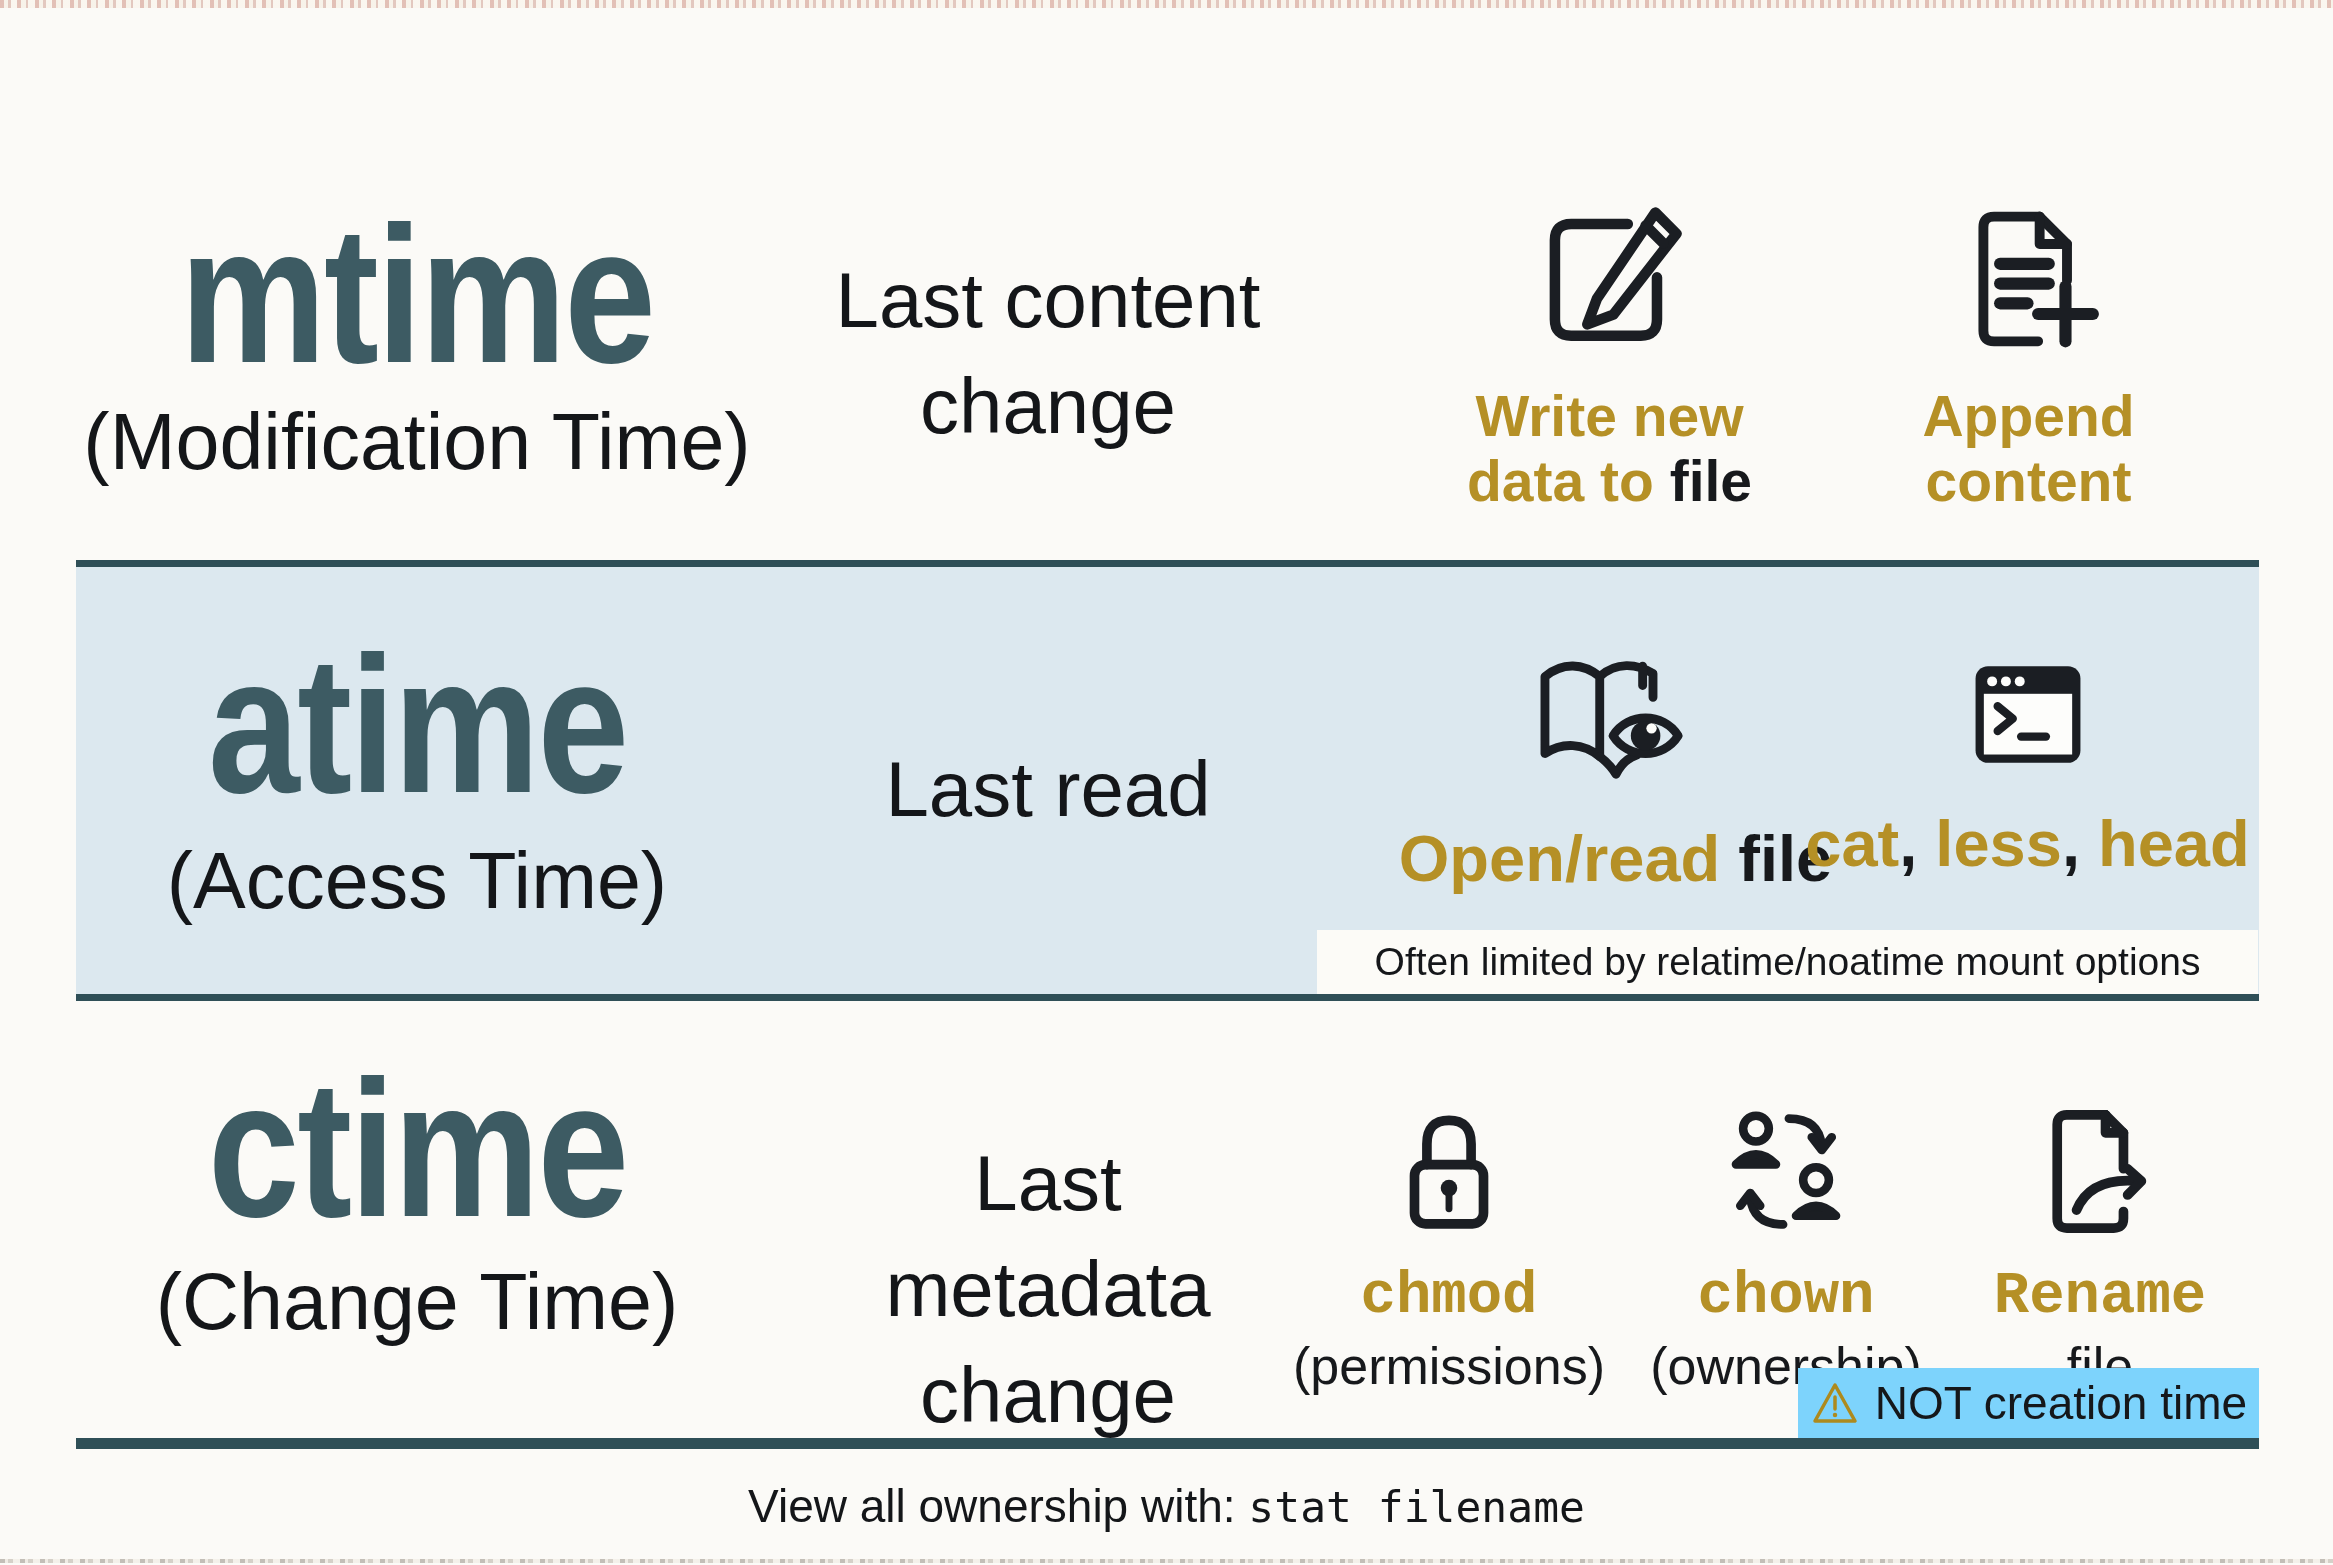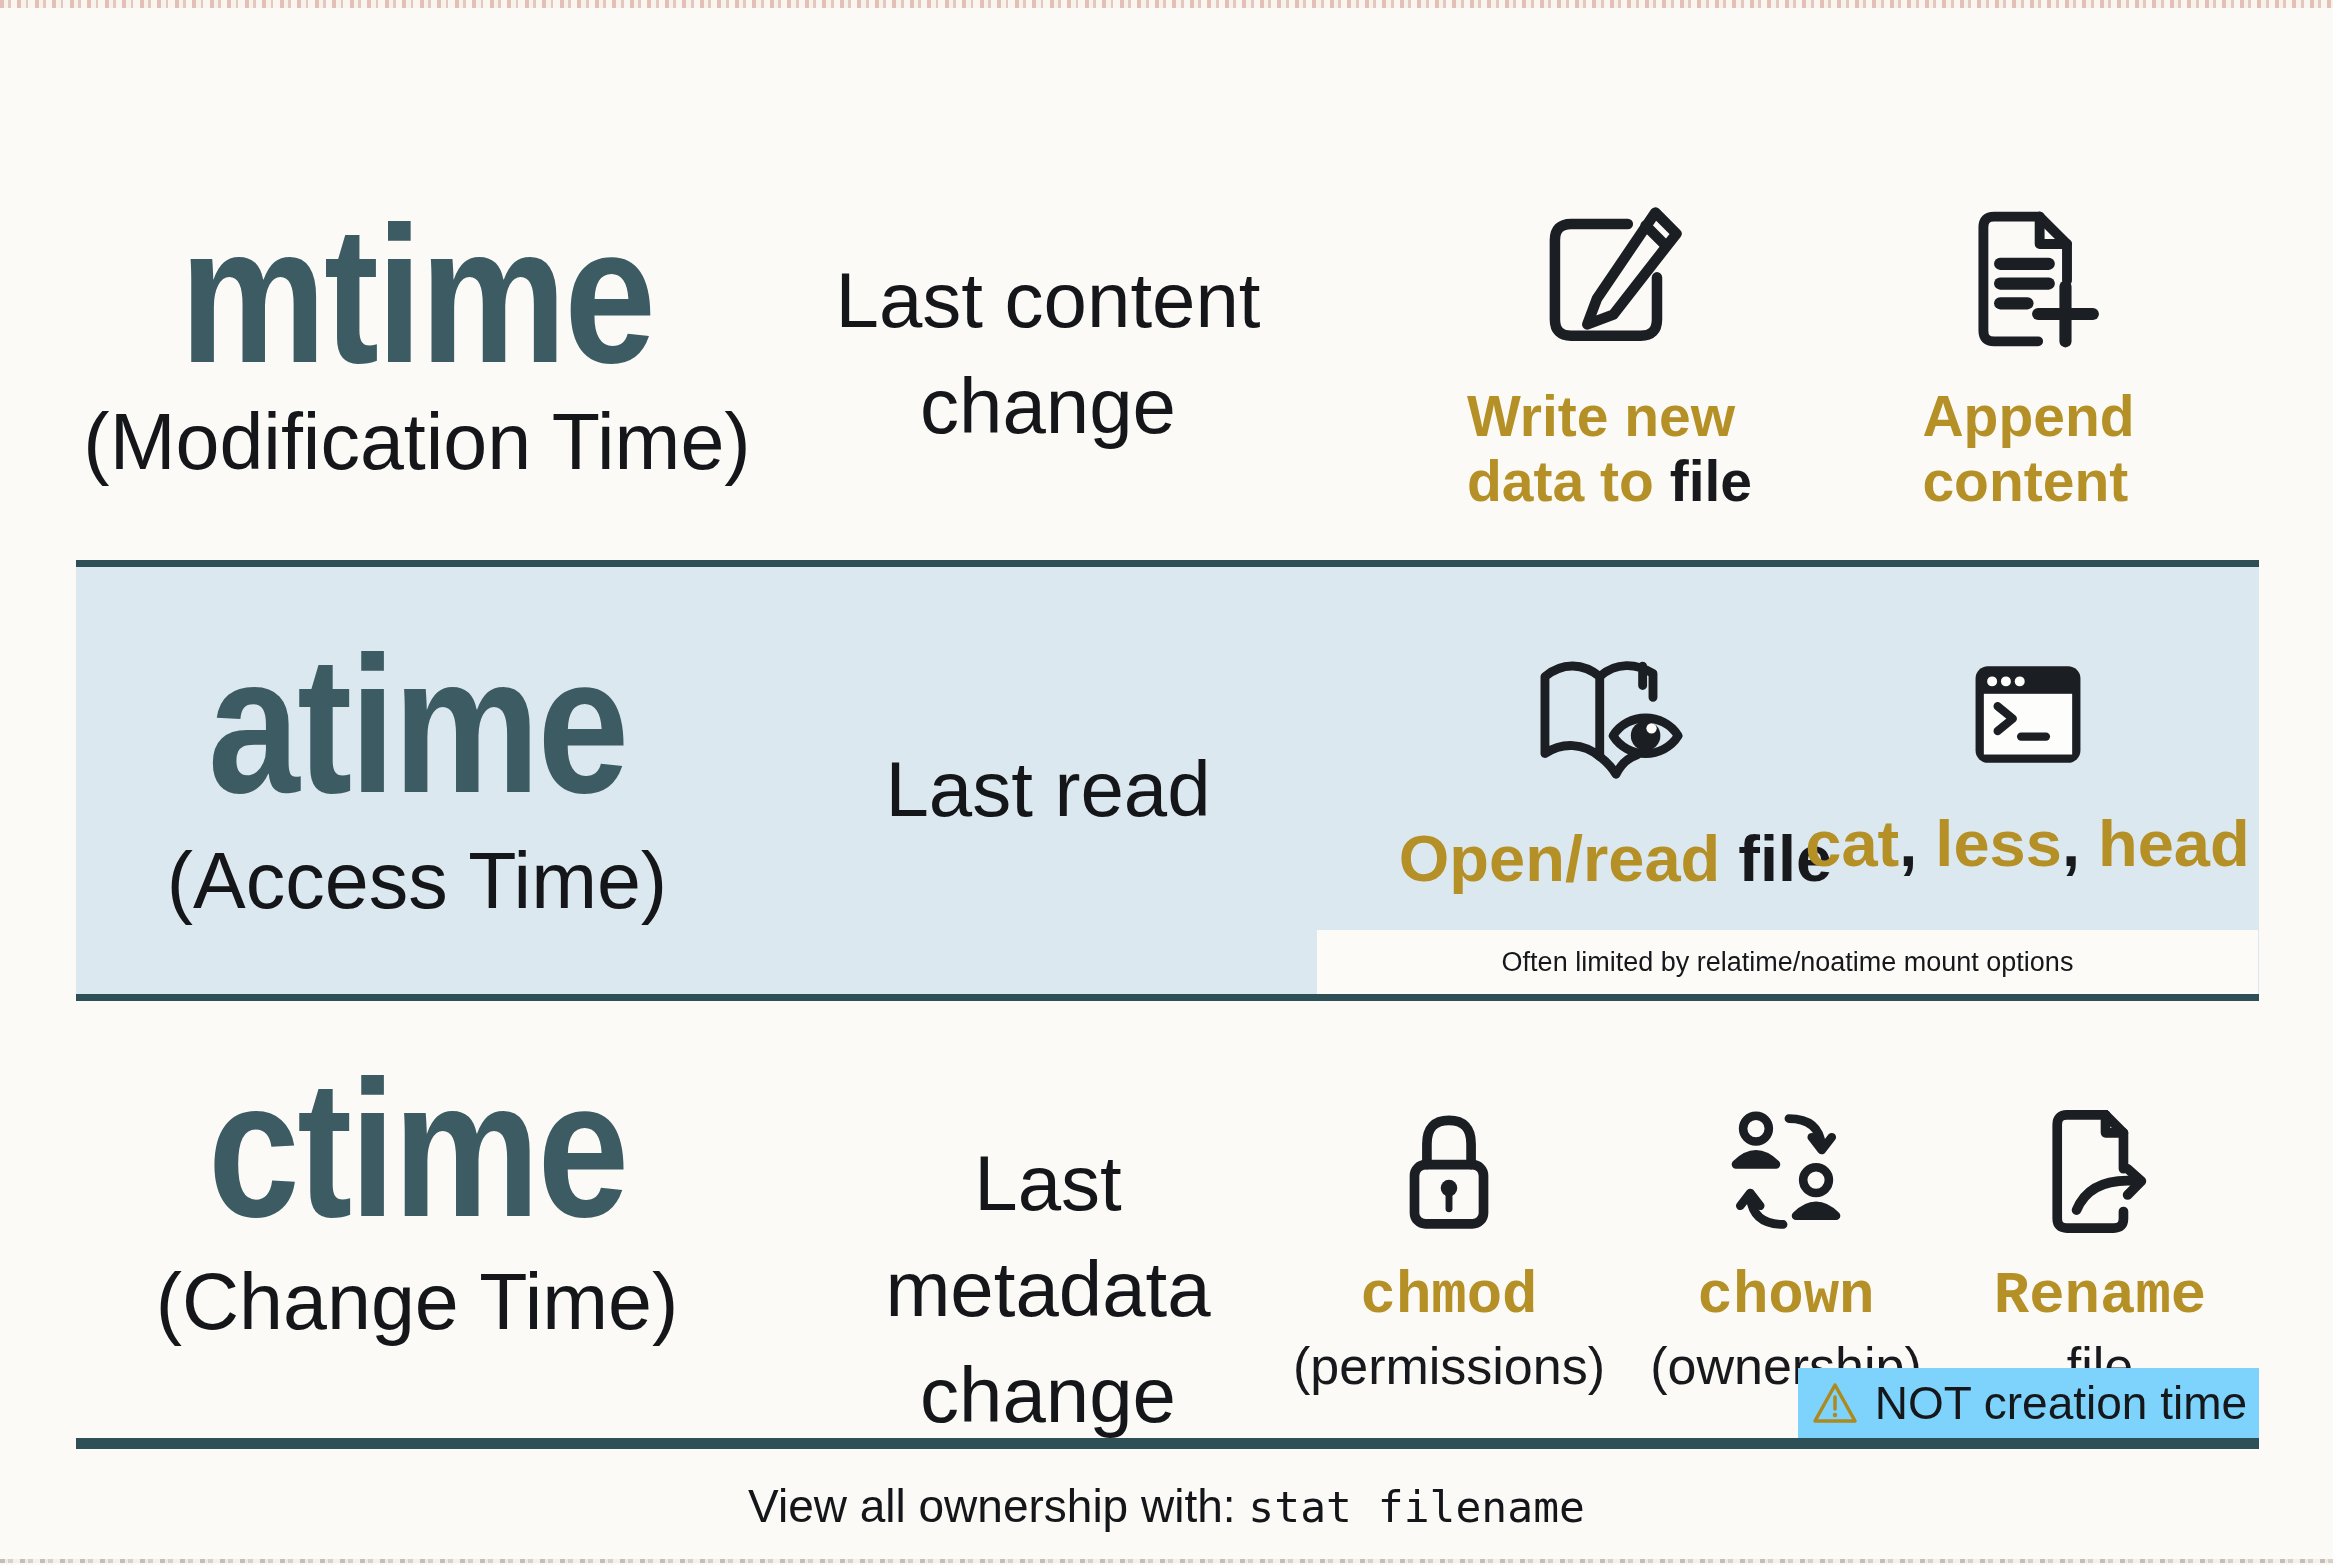--- a/index.html
+++ b/index.html
@@ -36,37 +36,37 @@
   
   .term-block{display:flex;flex-direction:column;align-items:center;left:20px;width:794px;text-align:center;}
   .term{
     font-size:194px;font-weight:bold;line-height:194px;color:#3d5b63;
     letter-spacing:-2.8px;display:inline-block;transform:scaleX(.85);white-space:nowrap;
   }
   .term-paren{font-size:79px;line-height:79px;color:#141619;white-space:nowrap;}
   
   .desc{left:808px;width:480px;text-align:center;font-size:78px;line-height:106px;color:#141619;}
   
-  .action{display:flex;flex-direction:column;align-items:center;text-align:left;}
+  .action{display:flex;flex-direction:column;align-items:center;text-align:center;}
   .action .icon{display:block;}
   .action-label{font-weight:bold;font-size:57px;line-height:65px;white-space:nowrap;}
   .action-label.big{font-size:65px;line-height:70px;}
   .seg-gold{color:#b59026;}
   .seg-dark{color:#17191c;}
   .cmd{font-weight:bold;font-size:59px;line-height:63px;color:#b59026;white-space:nowrap;font-family:Liberation Mono, monospace;}
   .sub{font-size:52px;line-height:55px;color:#17191c;margin-top:11px;white-space:nowrap;}
   .gap26{height:24px;}
   .gap35{height:32px;}
   .gap24{height:22px;}
   
   .note-strip{
     left:1317px;top:930px;width:941px;height:64px;
     background:#fcfbf7;
     display:flex;align-items:center;justify-content:center;
-    font-size:27px;color:#15171a;white-space:nowrap;
+    font-size:39px;color:#15171a;white-space:nowrap;
   }
   
   .warn-box{
     left:1798px;top:1368px;width:461px;height:70px;
     background:#7dd3fc;
     display:flex;align-items:center;justify-content:center;gap:14.8px;
     font-size:46px;font-weight:500;color:#15171a;white-space:nowrap;
   }
   
   .footer{left:0;top:1479px;width:2333px;text-align:center;font-size:46px;color:#141619;}

